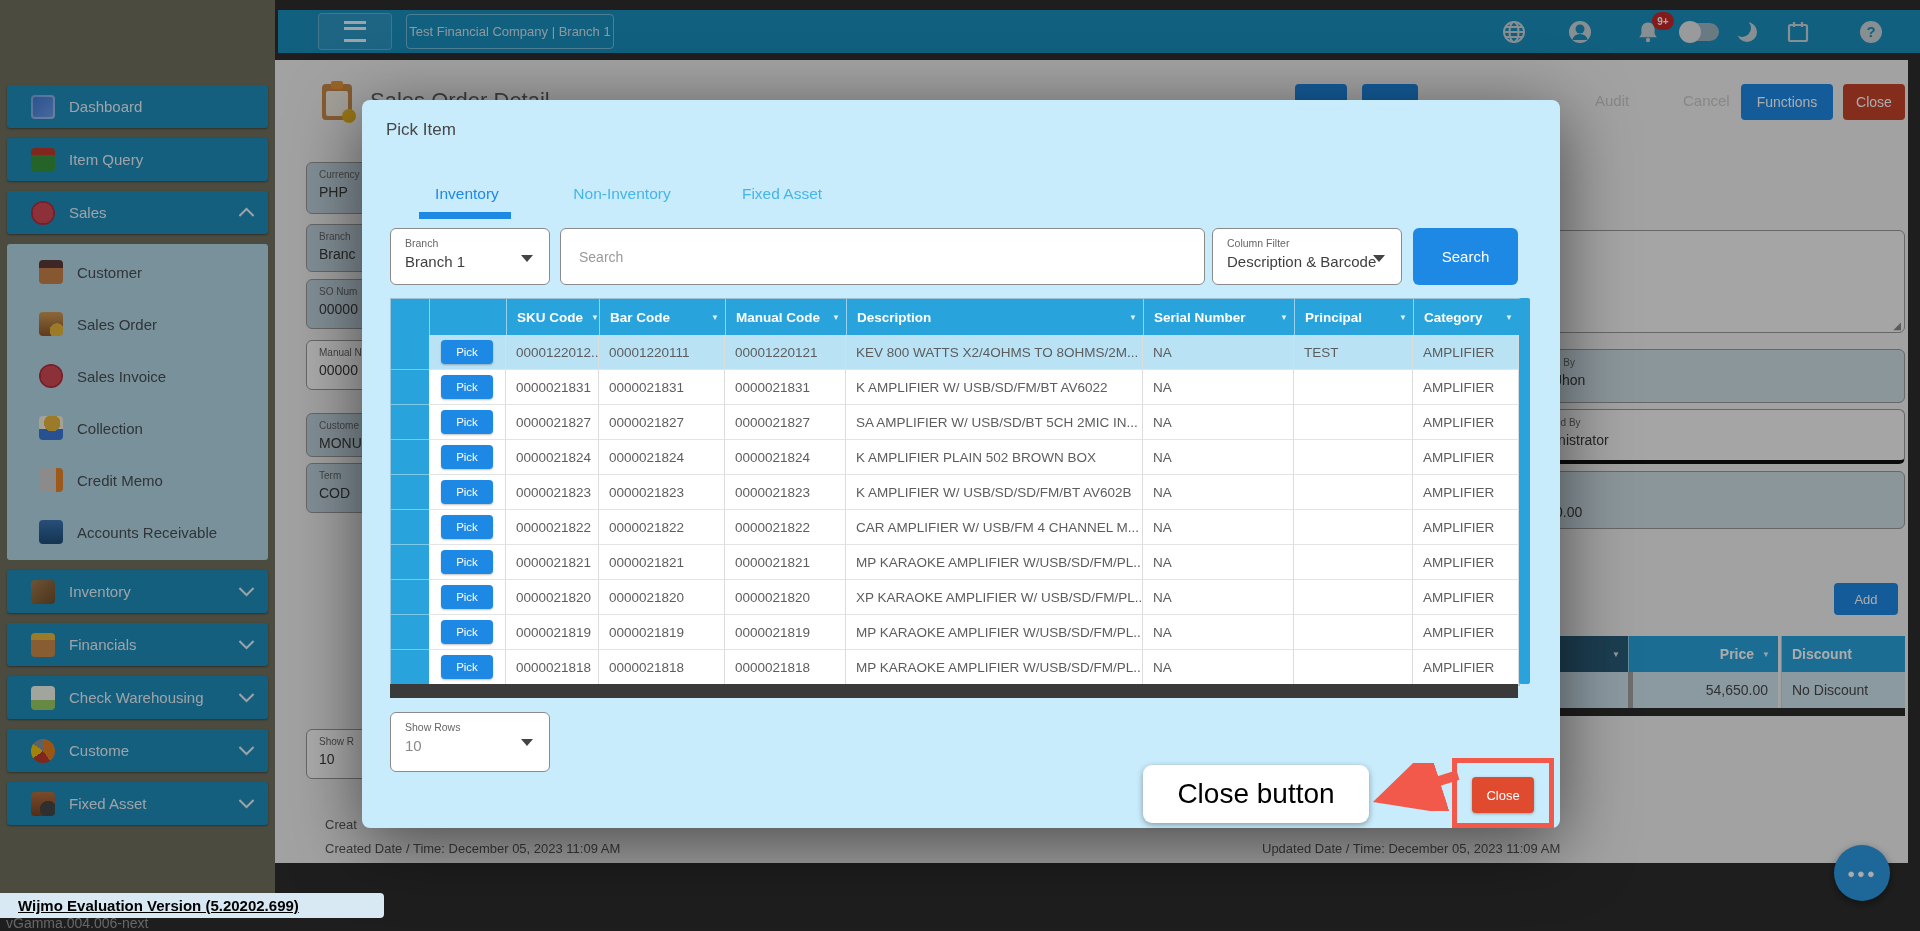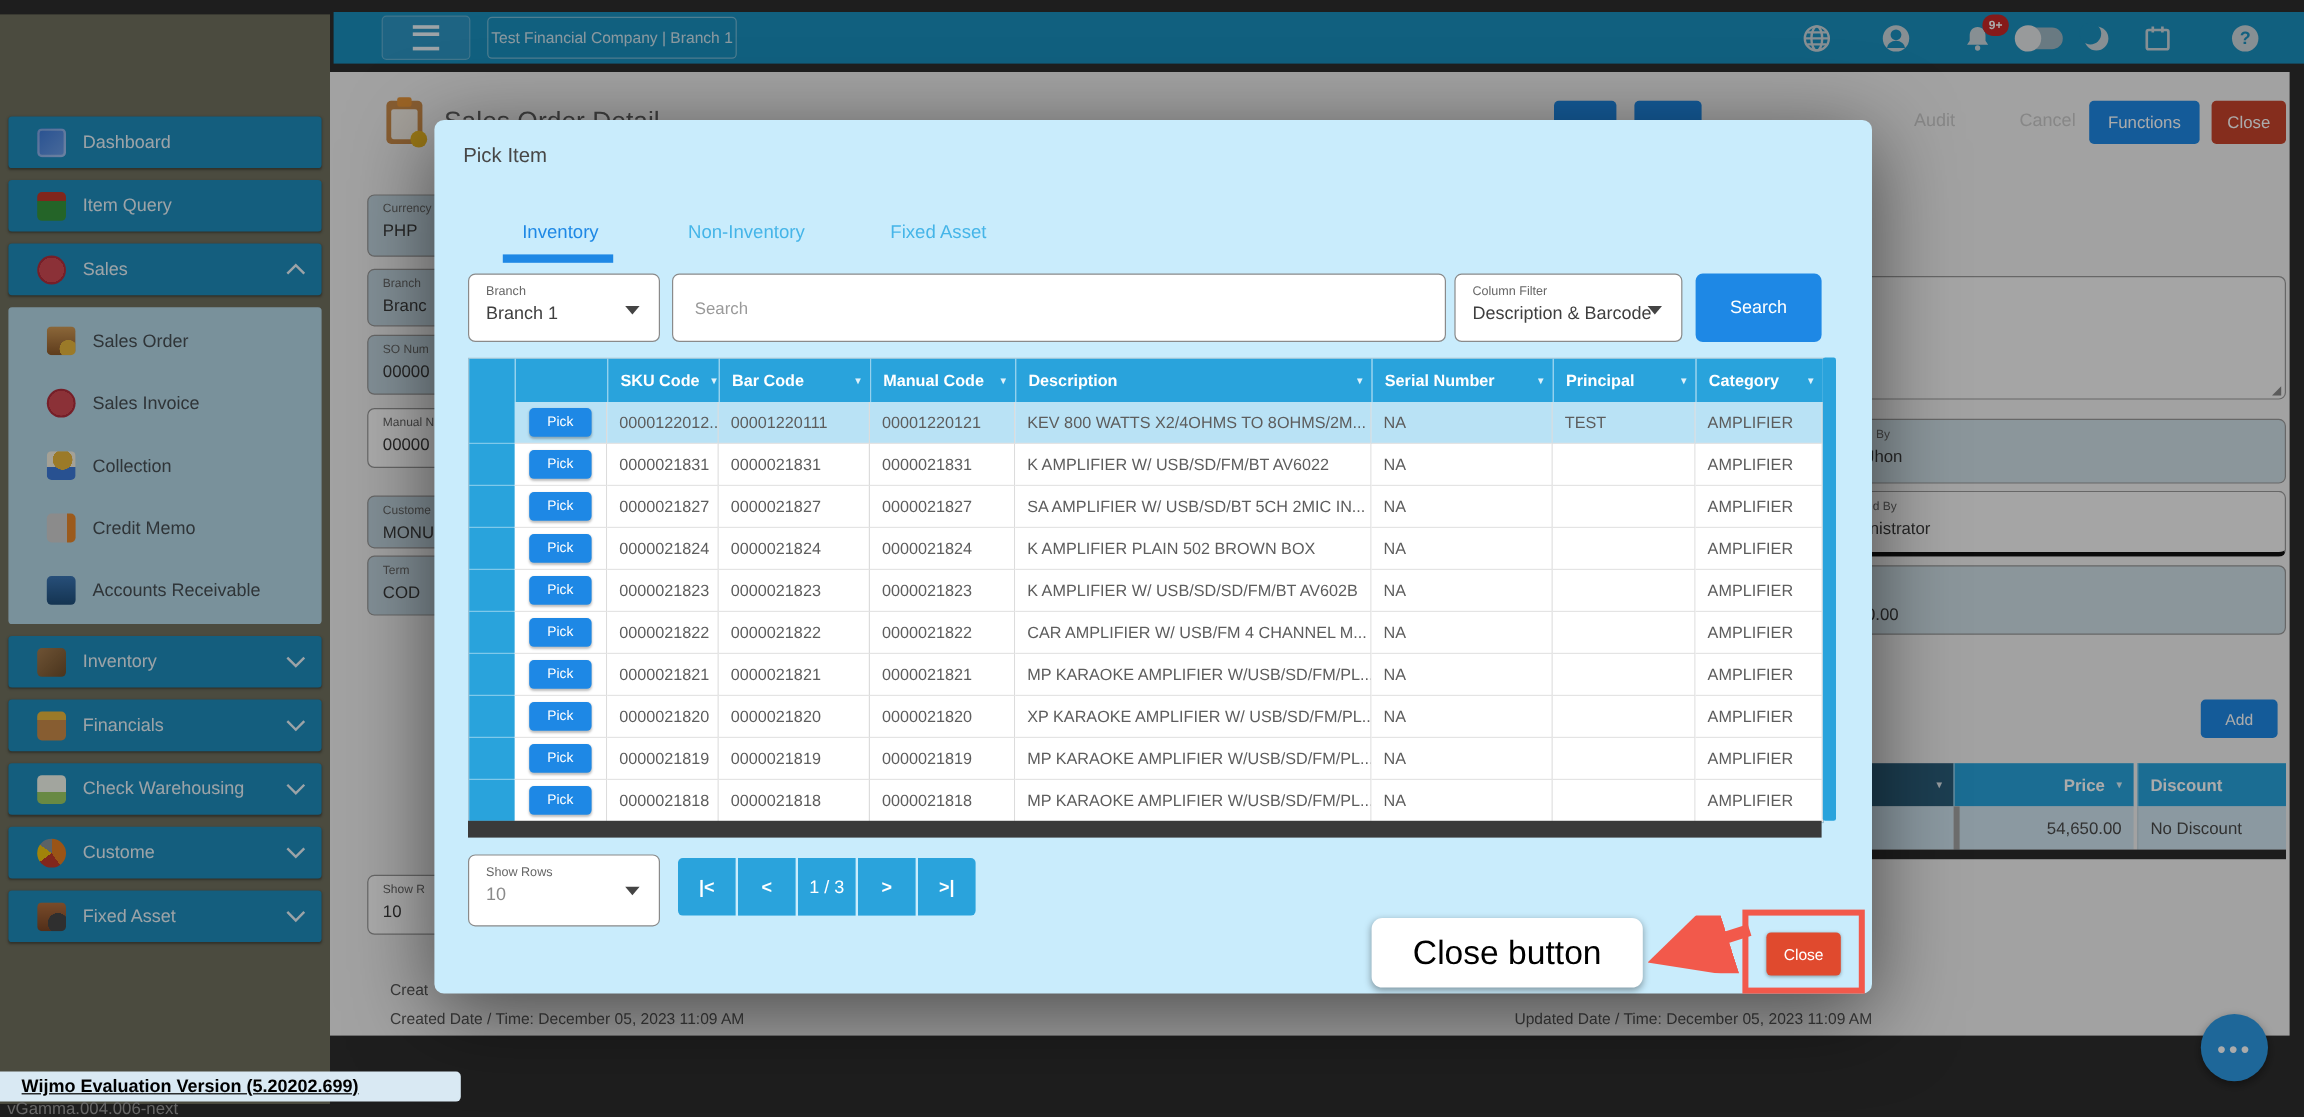--- a/index.html
+++ b/index.html
@@ -1,19 +1,19 @@
 <!DOCTYPE html>
 <html><head>
 <meta charset="utf-8">
 <style>
   html,body{margin:0;padding:0;background:#2e2e2e;font-family:"Liberation Sans",sans-serif;}
   #app{position:relative;width:1920px;height:931px;overflow:hidden;background:#2e2e2e;}
 
   
-  .sidebar{position:absolute;left:0;top:12px;width:275px;height:908px;background:#70705e;}
+  .sidebar{position:absolute;left:0;top:0;width:275px;height:908px;background:#70705e;}
   .side-menu{position:absolute;top:85px;left:7px;right:7px;}
   .side-item{height:43px;margin-bottom:10px;background:#1e8cbd;border-radius:3px;display:flex;align-items:center;
     padding:0 16px 0 24px;color:#eaf4f9;font-size:15px;box-shadow:0 1px 2px rgba(0,0,0,.35);cursor:pointer;}
   .submenu{background:#b5d8e8;border-radius:3px;margin-bottom:10px;padding:2px 0;}
   .sub-item{height:52px;display:flex;align-items:center;padding-left:32px;color:#474f54;font-size:15px;cursor:pointer;}
   .ic{width:24px;height:24px;border-radius:4px;margin-right:14px;flex:none;}
   .dashboard-icon{background:linear-gradient(135deg,#3c79d8,#6fa0e8);box-shadow:inset 0 0 0 2px rgba(255,255,255,.35);}
   .item-query-icon{background:linear-gradient(#c0392b 0 30%,#37953c 30%);}
   .purchases-icon{background:linear-gradient(135deg,#d09a55,#8d5a2b);}
   .sales-icon,.sales-invoice-icon{background:radial-gradient(circle,#d04a52 0 60%,#b12f3c 61%);border-radius:50%;}
@@ -128,20 +128,24 @@
           <span class="ic item-query-icon"></span>
           <span>Item Query</span>
         </div>
         <div class="side-item">
           <span class="ic sales-icon"></span>
           <span>Sales</span>
           <span class="chev up"></span>
         </div>
         <div class="submenu">
           <div class="sub-item">
+            <span class="ic customer-icon"></span>
+            <span>Customer</span>
+          </div>
+          <div class="sub-item">
             <span class="ic sales-order-icon"></span>
             <span>Sales Order</span>
           </div>
           <div class="sub-item">
             <span class="ic sales-invoice-icon"></span>
             <span>Sales Invoice</span>
           </div>
           <div class="sub-item">
             <span class="ic collection-icon"></span>
             <span>Collection</span>
@@ -500,23 +504,20 @@
           <div class="g-c" style="width: 106px;">AMPLIFIER</div>
         </div>
       </div>
     <div class="hscroll"></div>
     <div class="vscroll"></div>
 
     <div class="dd" style="left:28px;top:612px;width:160px;height:60px">
       <div class="lbl">Show Rows</div>
       <div class="val" style="color:#8a8a8a">10</div>
       <span class="caret"></span>
-    </div>
-    <div class="pager">
-      <span class="pg-btn" style="border-radius:4px 0 0 4px">|&lt;</span><span class="pg-btn">&lt;</span><span class="pg-btn" style="font-weight:normal">1 / 3</span><span class="pg-btn">&gt;</span><span class="pg-btn" style="border-radius:0 4px 4px 0">&gt;|</span>
     </div>
 
     <div class="modal-close">Close</div>
   </div>
 
   <div class="ann-rect"></div>
   <div class="ann-label">Close button</div>
   <svg class="ann-arrow" width="95" height="48" viewBox="0 0 95 48">
     <defs>
         <marker id="ah" markerWidth="7" markerHeight="7" refX="5" refY="3.5" orient="auto">

